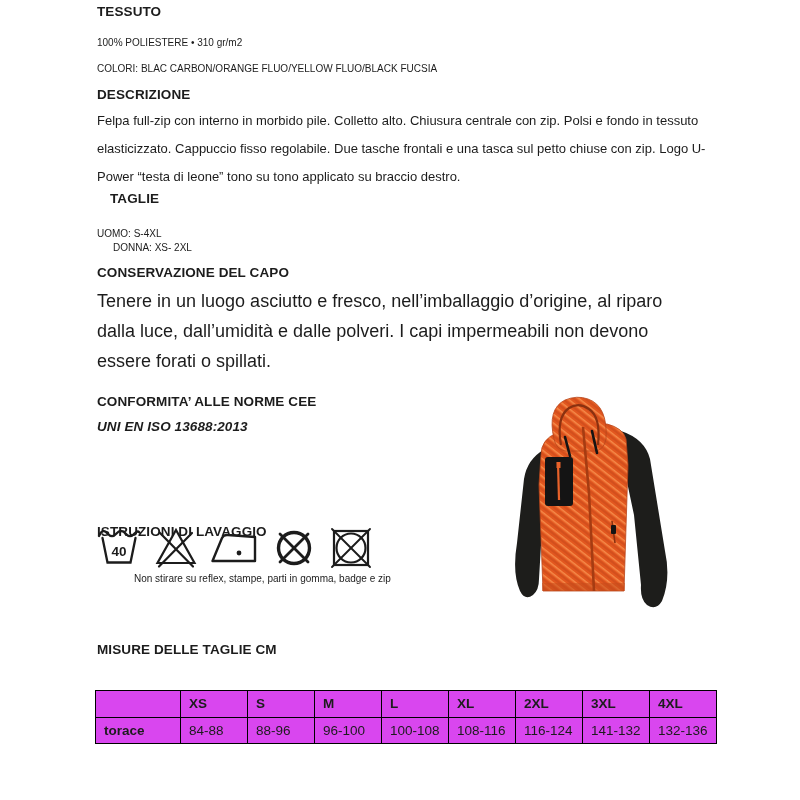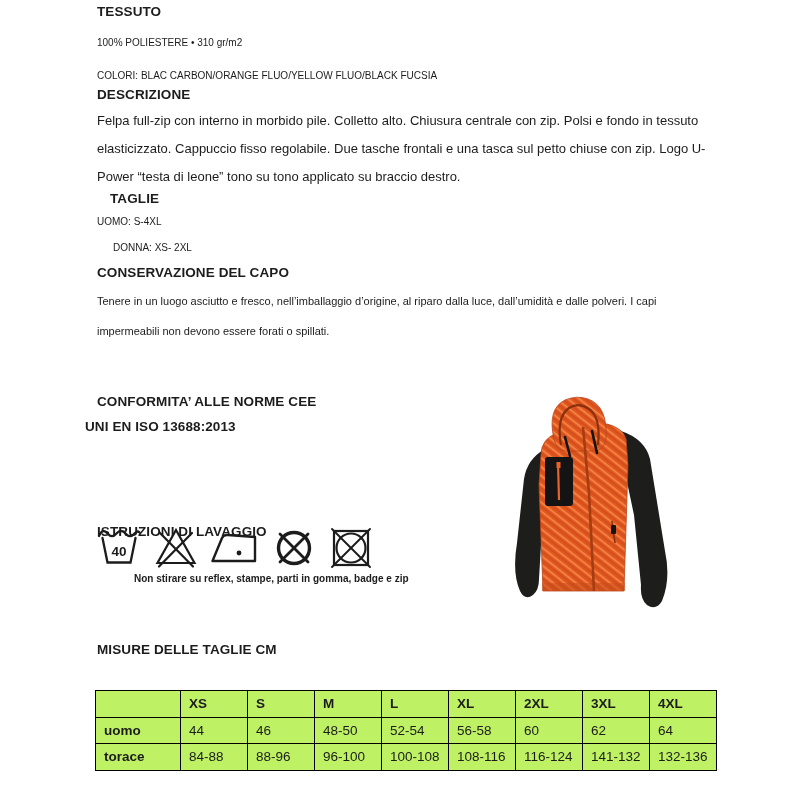--- a/index.html
+++ b/index.html
@@ -6,53 +6,53 @@
   html,body { background:#ffffff; }
   body {
     width:800px; height:800px; position:relative; overflow:hidden;
     font-family:"Liberation Sans", sans-serif;
     color:#1c1c1c;
   }
   .abs { position:absolute; }
   .hd { font-size:13.5px; font-weight:bold; letter-spacing:0.1px; }
   .txt { font-size:10px; }
   .para { font-size:13px; line-height:28px; }
-  .para-wide { font-size:11px; line-height:30px; }
-  .bold { font-weight:bold;padding-left:37px; }
+  .para-wide { font-size:18px; line-height:30px; }
+  .bold { font-weight:normal;padding-left:37px; }
 
   .icons-row { display:flex; gap:11px; align-items:flex-end; }
   .icons-row svg { display:block; }
 
-  table.sizes { border-collapse:collapse; table-layout:fixed; font-size:13.5px; background:#bef264;padding-left:32px; }
+  table.sizes { border-collapse:collapse; table-layout:fixed; font-size:13.5px; background:#d946ef;padding-left:32px; }
   table.sizes th, table.sizes td {
     border:1.5px solid #000000; height:26.5px; padding:0 4px 0 8px;
     text-align:left; vertical-align:middle; font-weight:normal; white-space:nowrap;
   }
   table.sizes th { font-weight:bold; }
   table.sizes td.rowlabel { font-weight:bold; }
 </style>
 </head>
 <body>
 
 <div class="abs hd" style="left:97px; top:4px;">TESSUTO</div>
 <div class="abs txt" style="left:97px; top:37px;">100% POLIESTERE • 310 gr/m2</div>
-<div class="abs txt" style="left:97px; top:70px;">COLORI: BLAC CARBON/ORANGE FLUO/YELLOW FLUO/BLACK FUCSIA</div>
+<div class="abs txt" style="left:97px; top:63px;">COLORI: BLAC CARBON/ORANGE FLUO/YELLOW FLUO/BLACK FUCSIA</div>
 
 <div class="abs hd" style="left:97px; top:87px;">DESCRIZIONE</div>
 <div class="abs para" style="left:97px; top:107px; width:622px;">Felpa full-zip con interno in morbido pile. Colletto alto. Chiusura centrale con zip. Polsi e fondo in tessuto elasticizzato. Cappuccio fisso regolabile. Due tasche frontali e una tasca sul petto chiuse con zip. Logo U-Power “testa di leone” tono su tono applicato su braccio destro.</div>
 
 <div class="abs hd" style="left:97px; top:191px;margin-left:13px;">TAGLIE</div>
-<div class="abs txt" style="left:97px; top:216px;">UOMO: S-4XL</div>
+<div class="abs txt" style="left:97px; top:228px;">UOMO: S-4XL</div>
 <div class="abs txt" style="left:97px; top:242px;margin-left:16px;">DONNA: XS- 2XL</div>
 
 <div class="abs hd" style="left:97px; top:265px;">CONSERVAZIONE DEL CAPO</div>
 <div class="abs para-wide" style="left:97px; top:286px; width:600px;">Tenere in un luogo asciutto e fresco, nell’imballaggio d’origine, al riparo dalla luce, dall’umidità e dalle polveri. I capi impermeabili non devono essere forati o spillati.</div>
 
 <div class="abs hd" style="left:97px; top:394px;">CONFORMITA’ ALLE NORME CEE</div>
-<div class="abs hd" style="left:85px; top:419px;">UNI EN ISO 13688:2013</div>
+<div class="abs hd" style="left:97px; top:419px;font-style:italic;">UNI EN ISO 13688:2013</div>
 
 <div class="abs hd" style="left:97px; top:524px;">ISTRUZIONI DI LAVAGGIO</div>
 
 <div class="abs icons-row" style="left:96px; top:523px;">
 
   <svg width="46" height="46" viewBox="0 0 46 46">
     <g fill="none" stroke="#1c1c1c" stroke-width="2.3" stroke-linecap="round">
       <path d="M3 13 c2.5 -6 5.5 -6 8.5 -2.5 c3 3.5 6 3.5 9 0 c3 -3.5 6 -3.5 9 0 c3 3.5 6 3.5 9 0 c2 -2.3 3.5 -2.6 5 -1"></path>
       <path d="M6.5 15 L11.5 39.5 H34.5 L39.5 15"></path>
     </g>
@@ -147,31 +147,20 @@
     <th>XS</th>
     <th>S</th>
     <th>M</th>
     <th>L</th>
     <th>XL</th>
     <th>2XL</th>
     <th>3XL</th>
     <th>4XL</th>
   </tr>
   <tr>
-    <td class="rowlabel">uomo</td>
-    <td>44</td>
-    <td>46</td>
-    <td>48-50</td>
-    <td>52-54</td>
-    <td>56-58</td>
-    <td>60</td>
-    <td>62</td>
-    <td>64</td>
-  </tr>
-  <tr>
     <td class="rowlabel">torace</td>
     <td>84-88</td>
     <td>88-96</td>
     <td>96-100</td>
     <td>100-108</td>
     <td>108-116</td>
     <td>116-124</td>
     <td>141-132</td>
     <td>132-136</td>
   </tr>

